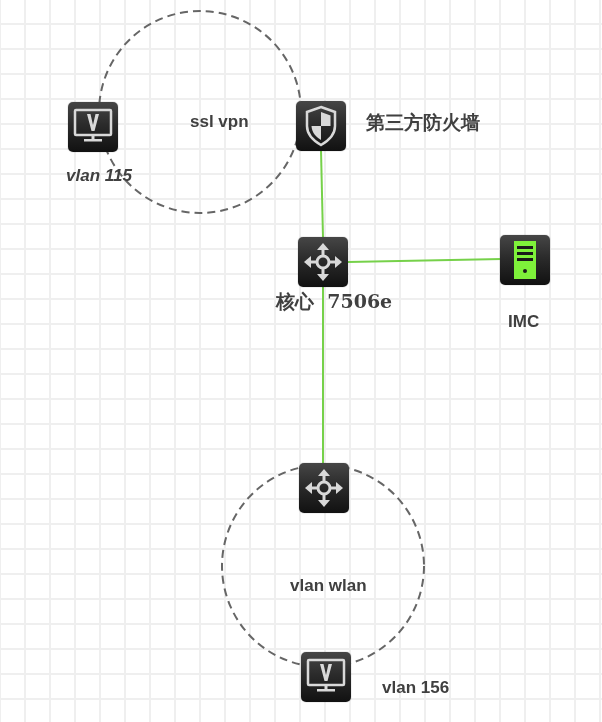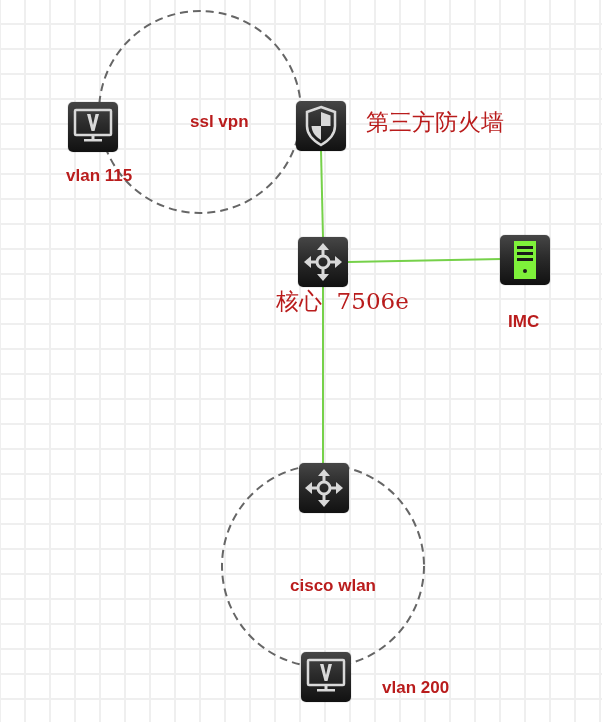--- a/index.html
+++ b/index.html
@@ -14,50 +14,50 @@
       font-family: "Liberation Sans", sans-serif;
     }
     #canvas { position: absolute; left: 0; top: 0; width: 602px; height: 722px; }
     .node {
       position: absolute; width: 50px; height: 50px; border-radius: 5px;
       background: linear-gradient(to bottom, #464646 0%, #2b2b2b 45%, #111111 100%);
       box-shadow: 0 0 1px rgba(0,0,0,0.6);
     }
     .node svg { position: absolute; left: 0; top: 0; width: 50px; height: 50px; }
     .label {
-      position: absolute; font-weight: bold; font-size: 17px; color: #b91c1c;
+      position: absolute; font-weight: bold; font-size: 17px; color: #404040;
       white-space: nowrap; line-height: 20px;
     }
-    .label.cjk { font-family: "DejaVu Serif", serif; font-weight: normal; font-size: 23px; }
+    .label.cjk { font-family: "DejaVu Serif", serif; font-weight: bold; font-size: 19px; }
   </style>
 </head>
 <body>
 
 <svg id="canvas" xmlns="http://www.w3.org/2000/svg">
 
   <circle cx="200" cy="112" r="101" fill="none" stroke="#666666" stroke-width="2" stroke-dasharray="8,5"></circle>
   <circle cx="323" cy="566" r="101" fill="none" stroke="#666666" stroke-width="2" stroke-dasharray="8,5"></circle>
 
   <line x1="321" y1="150" x2="323" y2="238" stroke="#76d14a" stroke-width="2"></line>
   <line x1="348" y1="262" x2="502" y2="259" stroke="#76d14a" stroke-width="2"></line>
   <line x1="323" y1="287" x2="323" y2="464" stroke="#76d14a" stroke-width="2"></line>
 </svg>
 
 <div class="label" style="left:190px; top:112px;">ssl vpn</div>
-<div class="label" style="left:290px; top:576px;">cisco wlan</div>
+<div class="label" style="left:290px; top:576px;">vlan wlan</div>
 
 <div class="node" style="left:68px; top:102px;">
   <svg viewBox="0 0 50 50">
     <rect x="7" y="8" width="36" height="25" rx="1" fill="none" stroke="#d9d9d9" stroke-width="2.5"></rect>
     <path d="M19 12 L23.5 29 L26.5 29 L31 12 L27.5 12 L25 23 L22.5 12 Z" fill="#d9d9d9"></path>
     <rect x="23.5" y="33" width="3" height="4" fill="#d9d9d9"></rect>
     <rect x="16" y="37" width="18" height="2.5" fill="#d9d9d9"></rect>
   </svg>
 </div>
-<div class="label" style="left:66px; top:166px;">vlan 115</div>
+<div class="label" style="left:66px; top:166px;font-style:italic;">vlan 115</div>
 
 <div class="node" style="left:296px; top:101px;">
   <svg viewBox="0 0 50 50">
     <path d="M25 6 L39 11 L39 25 C39 34 32 40 25 44 C18 40 11 34 11 25 L11 11 Z" fill="none" stroke="#d9d9d9" stroke-width="2.5"></path>
     <path d="M25 11 L34.5 14.5 L34.5 25 L25 25 Z" fill="#d9d9d9"></path>
     <path d="M25 25 L15.5 25 C16 32 20 36 25 39 Z" fill="#d9d9d9"></path>
   </svg>
 </div>
 <div class="label cjk" style="left:366px; top:112px;">第三方防火墙</div>
 
@@ -110,13 +110,13 @@
 </div>
 
 <div class="node" style="left:301px; top:652px;">
   <svg viewBox="0 0 50 50">
     <rect x="7" y="8" width="36" height="25" rx="1" fill="none" stroke="#d9d9d9" stroke-width="2.5"></rect>
     <path d="M19 12 L23.5 29 L26.5 29 L31 12 L27.5 12 L25 23 L22.5 12 Z" fill="#d9d9d9"></path>
     <rect x="23.5" y="33" width="3" height="4" fill="#d9d9d9"></rect>
     <rect x="16" y="37" width="18" height="2.5" fill="#d9d9d9"></rect>
   </svg>
 </div>
-<div class="label" style="left:382px; top:678px;">vlan 200</div>
+<div class="label" style="left:382px; top:678px;">vlan 156</div>
 
 </body></html>

